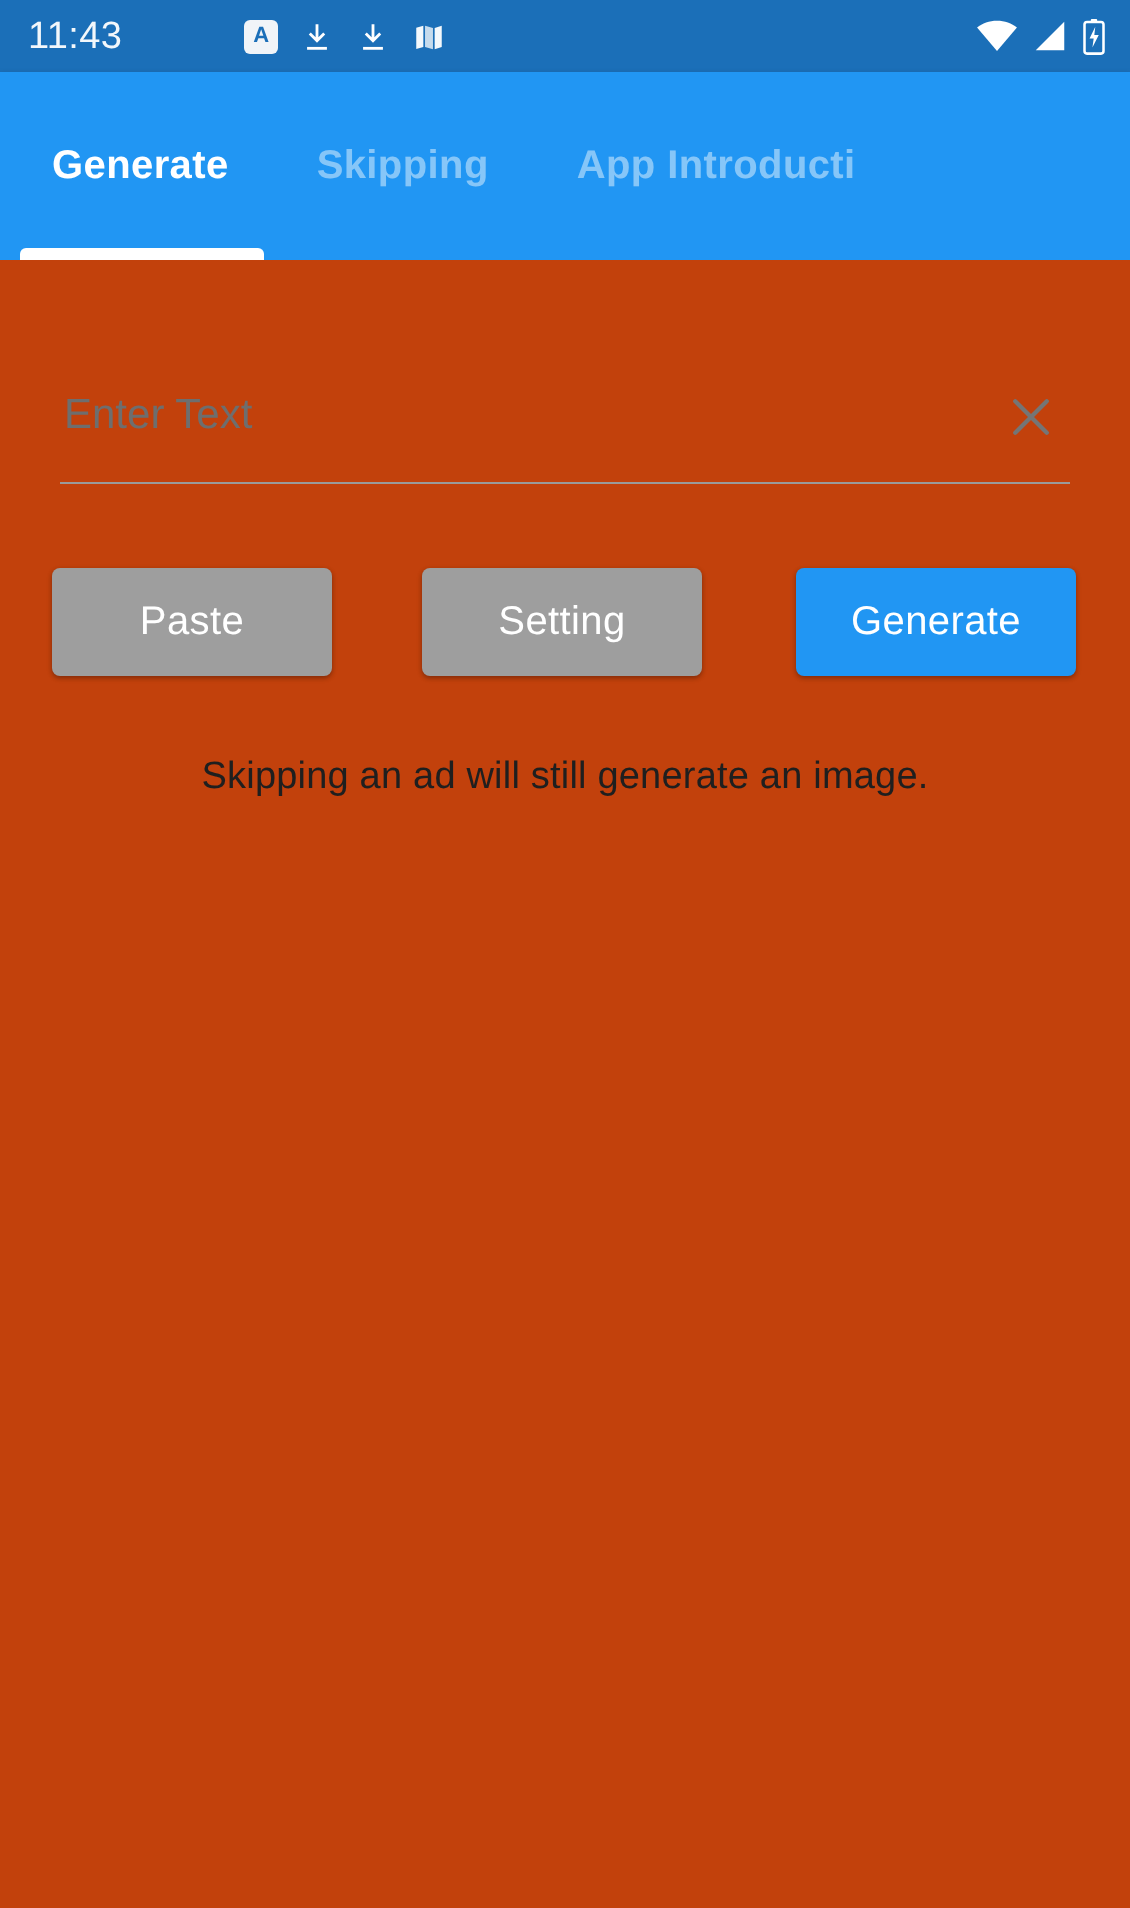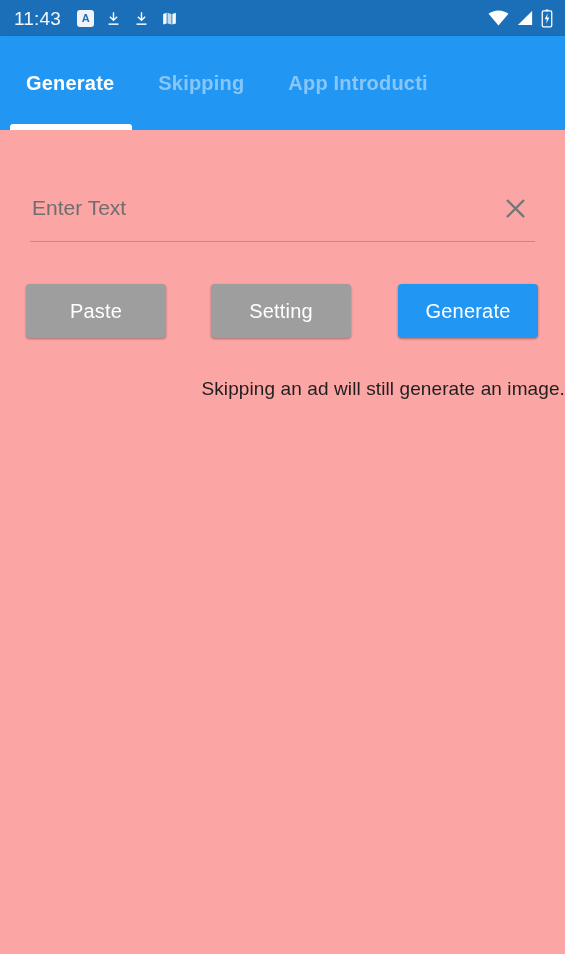--- a/index.html
+++ b/index.html
@@ -28,20 +28,21 @@
 
   
   .status-bar {
     height: 36px;
     flex: 0 0 36px;
     background: #1b6fb8;
     display: flex;
     align-items: center;
     padding: 0 12px 0 14px;
     color: #ffffff;
+    gap: 45px;
   }
 
   .status-clock {
     font-size: 19px;
     font-weight: 500;
     letter-spacing: 0.2px;
     color: #f2f7fb;
     line-height: 1;
   }
 
@@ -116,21 +117,21 @@
     bottom: 0;
     width: 122px;
     height: 6px;
     background: #ffffff;
     border-radius: 3px 3px 0 0;
   }
 
   
   .content {
     flex: 1 1 auto;
-    background: #fca5a5;
+    background: #c2410c;
     padding: 0;
     position: relative;
   }
 
   .field-row {
     position: relative;
     margin: 52px 30px 0 30px;
     height: 60px;
     display: flex;
     align-items: center;
@@ -190,21 +191,21 @@
 
   .btn-grey { background: #9e9e9e; }
   .btn-blue { background: #2196f3; }
 
   .btn-paste { width: 140px; }
   .btn-setting { width: 140px; margin-left: 45px; }
   .btn-generate { width: 140px; margin-left: 47px; }
 
   .hint {
     margin-top: 40px;
-    text-align: right;
+    text-align: center;
     font-size: 19px;
     color: #1f1f1f;
     letter-spacing: 0.1px;
   }
 </style>
 </head>
 <body>
 
 <div id="app">
 

